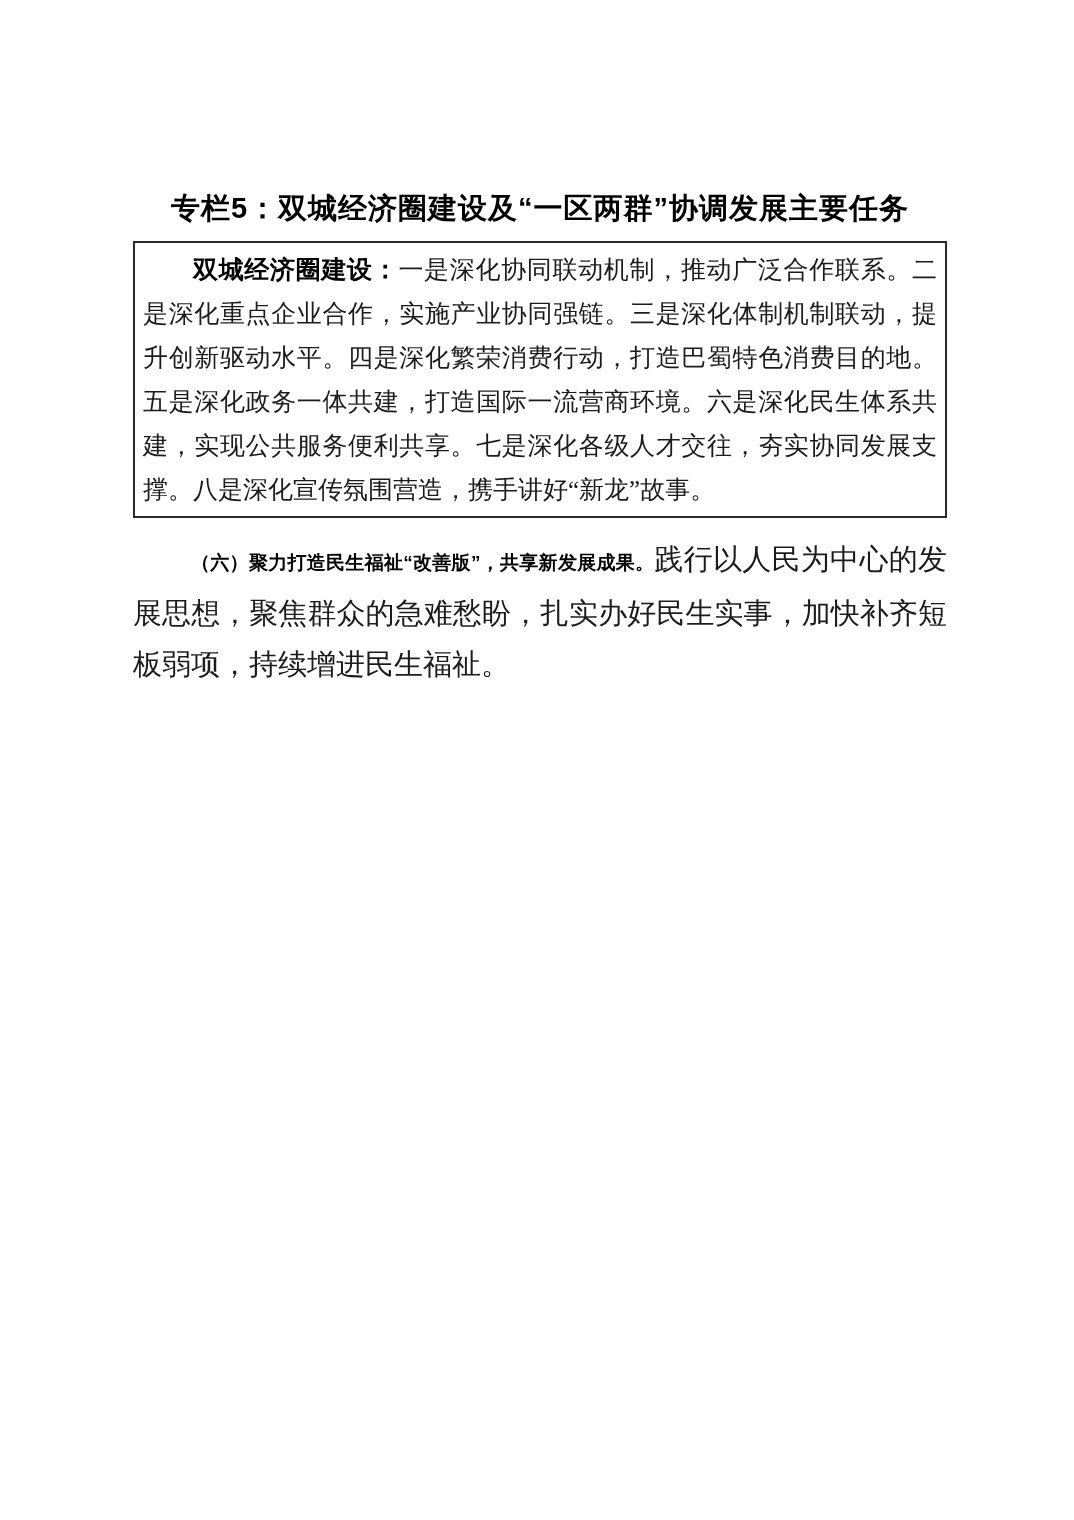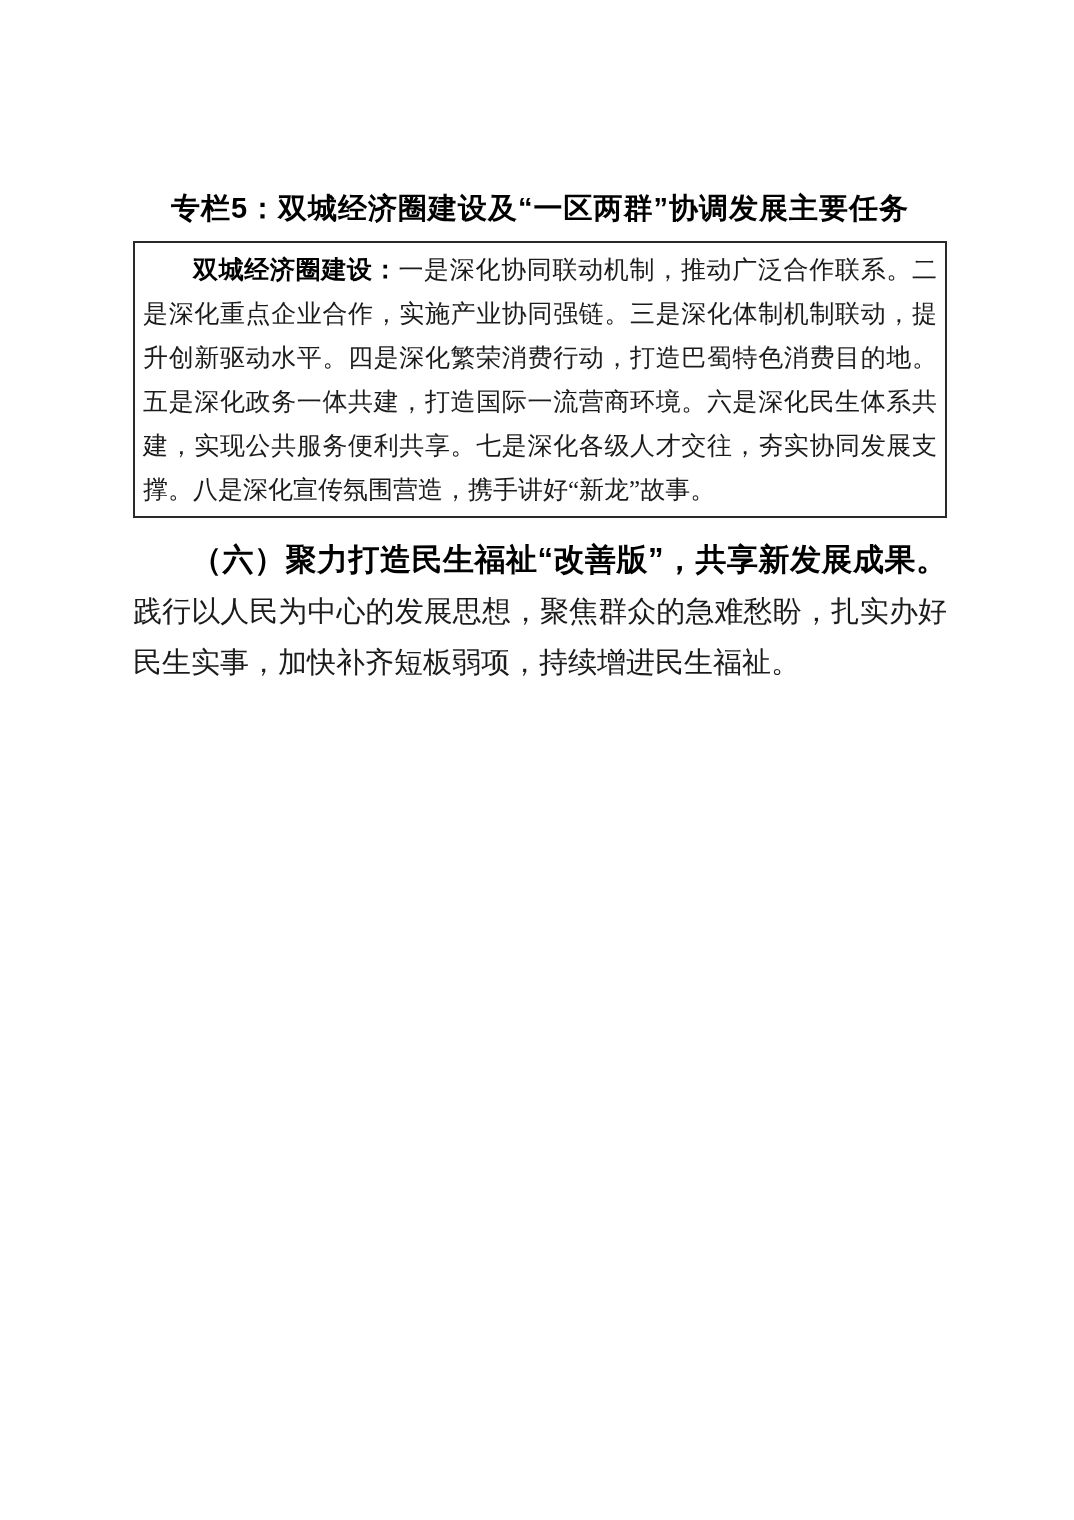--- a/index.html
+++ b/index.html
@@ -53,21 +53,21 @@
     line-height: 51px;
     text-align: justify;
     text-indent: 2em;
     color: #1b1b1b;
   }
   .lead {
     font-weight: bold;
     font-family: "Liberation Sans", "DejaVu Sans", sans-serif;
     color: #000000;
   }
-  .para .lead { font-size: 31px; }
+  .para .lead { font-size: 19px; }
   .page-number {
     position: absolute;
     top: 1352px;
     right: 169px;
     font-size: 23px;
     line-height: 34px;
     color: #1b1b1b;
     white-space: nowrap;
   }
 </style>

